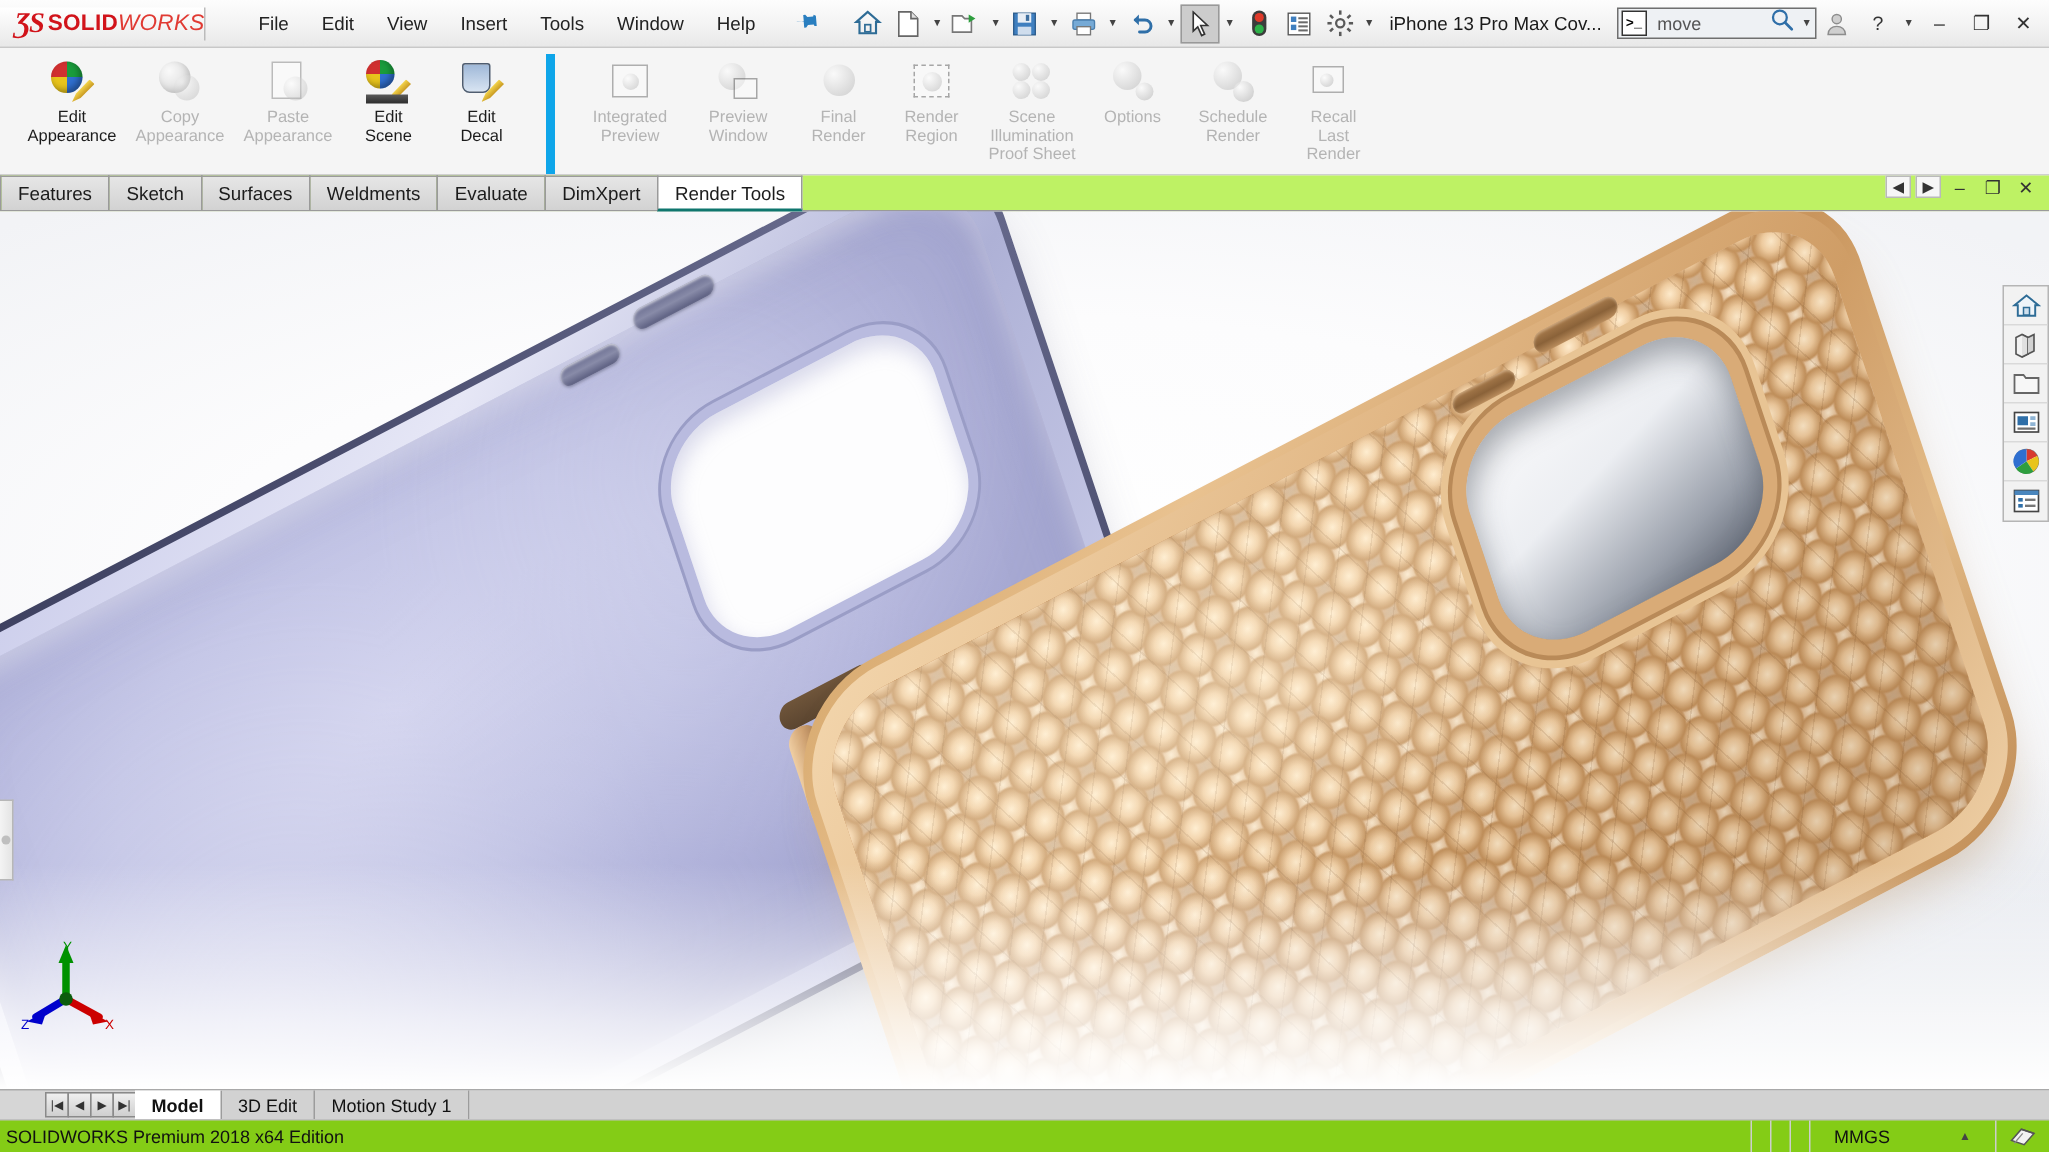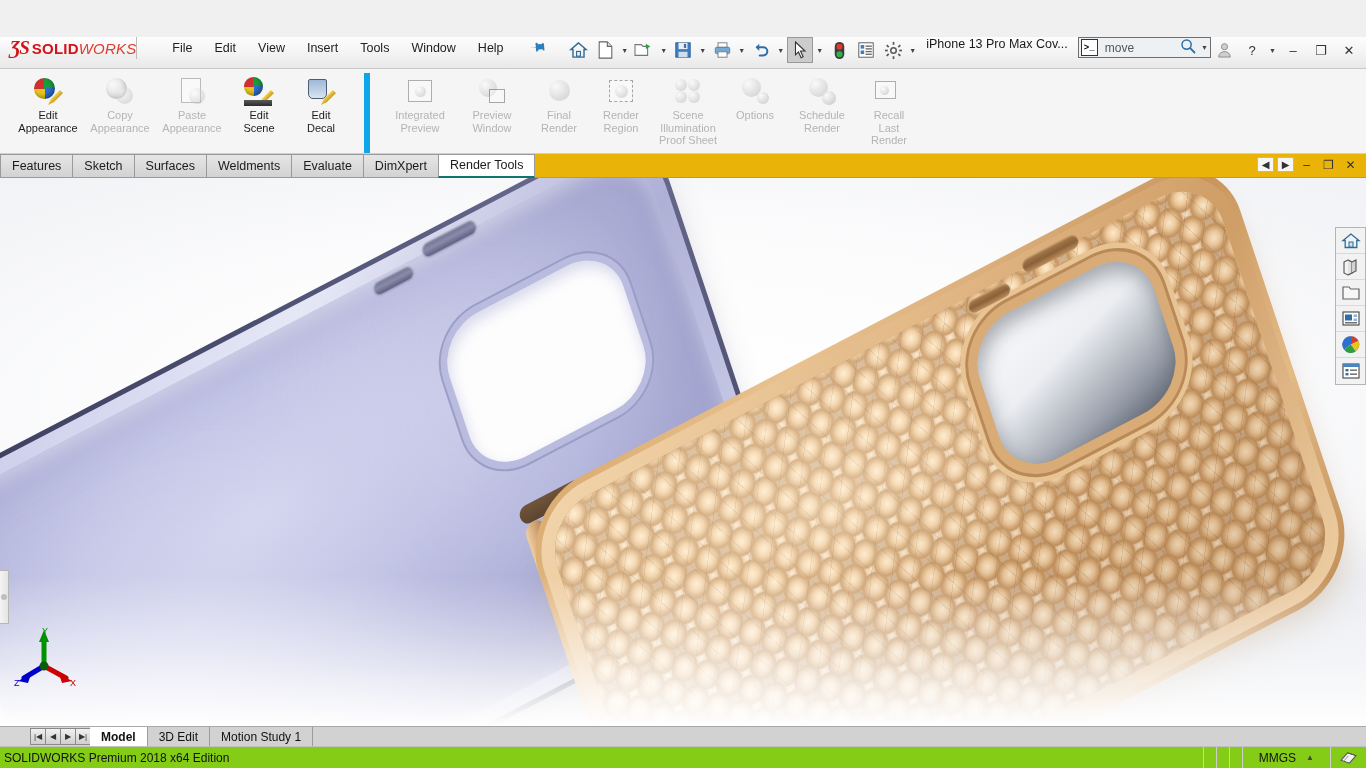--- a/index.html
+++ b/index.html
@@ -7,24 +7,24 @@
     width: 1366px; height: 768px;
     overflow: hidden;
     font-family: "Liberation Sans", sans-serif;
     background: #f0f0f0;
     -webkit-font-smoothing: antialiased;
   }
   #app { width: 1366px; height: 768px; position: relative; display: flex; flex-direction: column; }
 
   
   .titlebar {
-    height: 32px; display: flex; align-items: flex-start;
+    height: 32px; display: flex; align-items: center;
     background: linear-gradient(to bottom,#fdfdfd 0%,#f3f3f3 55%,#e8e8e8 100%);
     border-bottom: 1px solid #c8c8c8;
-    position: relative; flex: none; margin-top: 37px;
+    position: relative; flex: none;
   }
   .logo-box {
     width: 156px; display: flex; align-items: center; padding-left: 10px;
     background: linear-gradient(to bottom,#ffffff,#ececec);
     border-right: 1px solid #bbb;
   }
   .logo-ds { color:#d1131a; font-weight:bold; font-size:19px; font-style:italic; letter-spacing:-1px; font-family:"Liberation Serif",serif;}
   .logo-sw { font-size:15px; font-weight:bold; color:#d1131a; letter-spacing:.2px; margin-left:3px;}
   .logo-sw .lt { font-weight:normal; color:#e03a33;font-style:italic;}
 
@@ -87,21 +87,21 @@
   .ic-dot { position:absolute; border-radius:50%; background:radial-gradient(circle at 33% 30%,#fff,#c2c2c2 62%,#9d9d9d); }
   .ic-crosshair { position:absolute; left:4px; top:4px; width:23px; height:23px; border-radius:50%; border:1.6px solid #3b7fb5; }
   .ic-crosshair:before,.ic-crosshair:after{content:"";position:absolute;background:#3b7fb5;}
   .ic-crosshair:before{left:50%;top:-5px;width:1.6px;height:33px;margin-left:-.8px;}
   .ic-crosshair:after{top:50%;left:-5px;height:1.6px;width:33px;margin-top:-.8px;}
   .ic-bucket { position:absolute; left:2px; top:3px; width:19px; height:20px; border:1.5px solid #4f5d70;
      background:linear-gradient(to bottom,#9fb8d8,#d8e4f2); border-radius:2px 2px 5px 5px; }
   .ic-page { position:absolute; left:4px; top:2px; width:20px; height:25px; background:#fff; border:1.3px solid #777; }
 
   
-  .tabstrip { height:24px; background:#eab308; display:flex; align-items:center; flex:none; position:relative; border-bottom:1px solid #9a9a9a;}
+  .tabstrip { height:24px; background:#bef264; display:flex; align-items:flex-start; flex:none; position:relative; border-bottom:1px solid #9a9a9a;}
   .ctab {
     height:23px; padding:0 11px; display:flex; align-items:center; font-size:12.5px; color:#1b1b1b;
     background:linear-gradient(to bottom,#e6e6e6,#d2d2d2); border:1px solid #9a9a9a; border-bottom:none;
     margin-right:-1px; cursor:default;
   }
   .ctab.active { background:#fff; font-weight:normal; height:24px; border-bottom:2px solid #0f766e; position:relative; z-index:2;}
   .tab-winctl { margin-left:auto; display:flex; align-items:center; gap:3px; padding:0 6px 2px 0; }
   .tw { width:17px; height:15px; display:flex; align-items:center; justify-content:center; font-size:10px; color:#333; border:1px solid #b9b9b9; background:#f6f6f6; cursor:default;}
   .tw.bare { border:none; background:none; width:19px; font-size:12px; }
 
@@ -266,21 +266,21 @@
           background:#d2d2d2; }
   .btab.active { background:#fff; font-weight:bold; }
   .btab.filler { flex:1; border-right:none; background:#d2d2d2; }
 
   .statusbar {
     height:22px; background:#84cc16; border-top:1px solid #c0c0c0;
     display:flex; align-items:center; font-size:12px; color:#111; flex:none;
   }
   .sb-left { padding-left:4px; }
   .sb-right { margin-left:auto; display:flex; align-items:center; height:100%; }
-  .sb-cell { border-left:1px solid #cdcdcd; height:100%; display:flex; align-items:center; padding:0 8px; }
+  .sb-cell { border-left:1px solid #cdcdcd; height:100%; display:flex; align-items:center; padding:0 8px;gap:36px; }
   .sb-cell.w { min-width:13px; padding:0; }
   .sb-units { padding:0 16px; }
   .sb-caret { font-size:8px; color:#444; margin-left:10px; }
 </style>
 </head>
 <body>
 
 <div id="app">
 
   <div class="titlebar">

